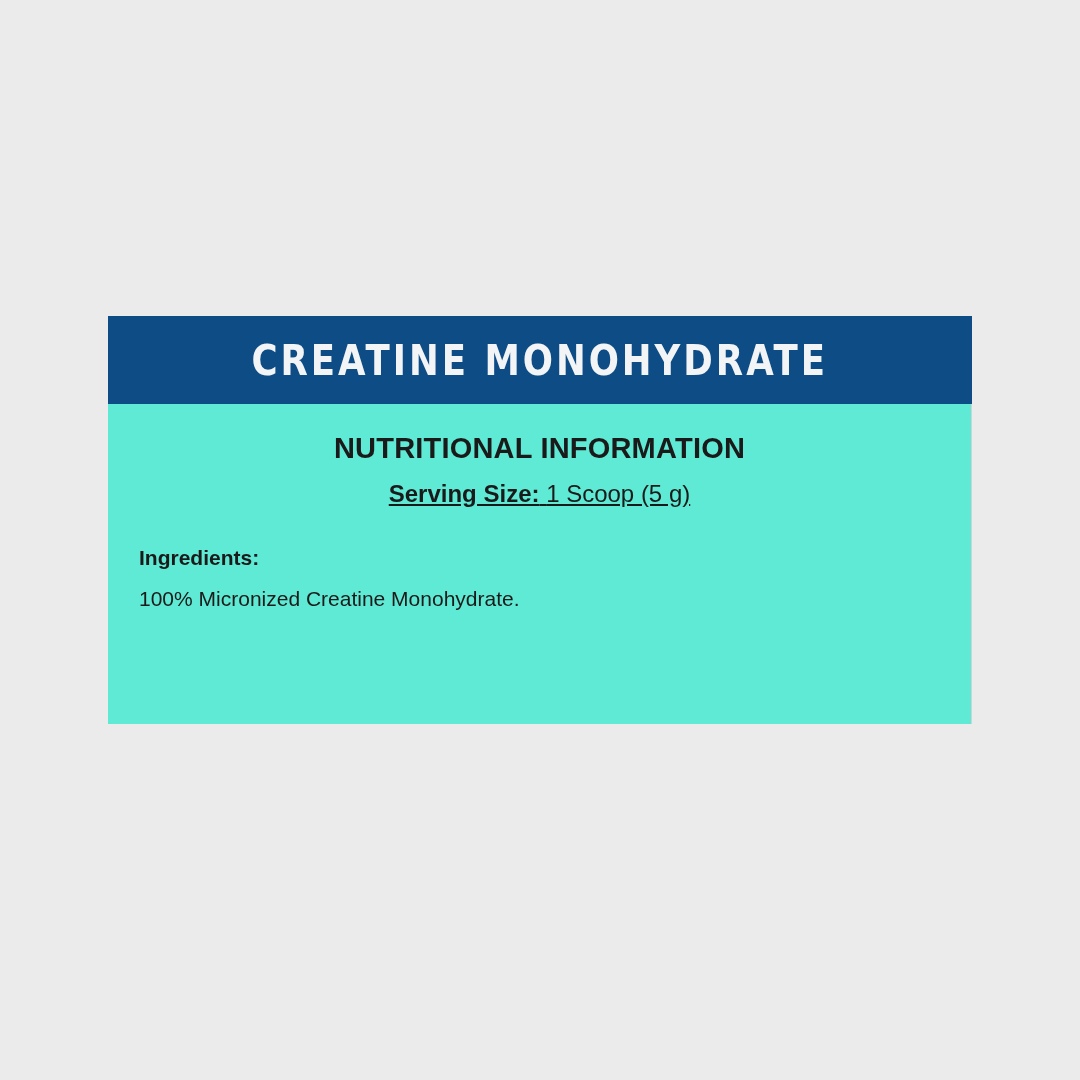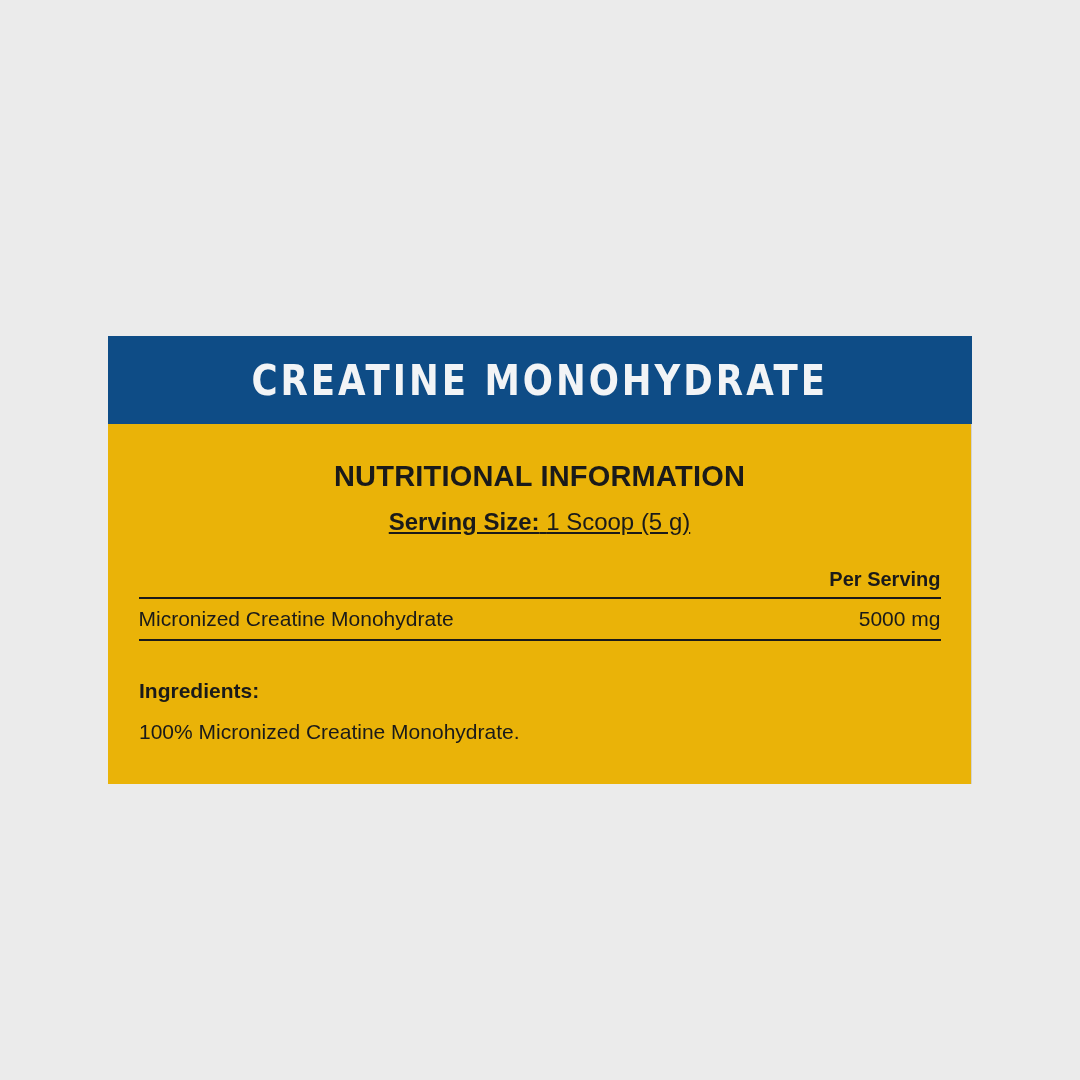--- a/index.html
+++ b/index.html
@@ -11,21 +11,21 @@
     height: 1080px;
     background: #ebebeb;
     font-family: "Liberation Sans", sans-serif;
     -webkit-font-smoothing: antialiased;
     overflow: hidden;
   }
 
   .panel {
     position: absolute;
     left: 108px;
-    top: 336px;
+    top: 316px;
     width: 864px;
   }
 
   .header-bar {
     background: #0e4c86;
     height: 88px;
     display: flex;
     align-items: center;
     justify-content: center;
   }
@@ -34,23 +34,23 @@
     font-family: "DejaVu Sans Condensed", "Liberation Sans Narrow", "Liberation Sans", sans-serif;
     font-weight: bold;
     font-size: 42px;
     letter-spacing: 3.2px;
     text-transform: uppercase;
     transform: scaleX(0.94);
     white-space: nowrap;
   }
 
   .body-area {
-    background: #eab308;
+    background: #5eead4;
     border-right: 1px solid #d2d2d2;
-    padding: 12px 30px 0 30px;
+    padding: 4px 30px 0 30px;
     box-sizing: border-box;
     min-height: 320px;
   }
 
   .section-title {
     text-align: center;
     font-size: 29px;
     font-weight: bold;
     color: #1a1a1a;
     padding-top: 24px;
@@ -119,34 +119,20 @@
 
   <div class="body-area">
 
     <div class="section-title">NUTRITIONAL INFORMATION</div>
 
     <div class="serving">
       <b>Serving Size:</b>
       <span>1 Scoop (5 g)</span>
     </div>
 
-    <table class="nutri-table">
-      <thead>
-        <tr>
-          <th class="blank"></th>
-          <th>Per Serving</th>
-        </tr>
-      </thead>
-      <tbody>
-        <tr>
-          <td>Micronized Creatine Monohydrate</td>
-          <td class="amount">5000 mg</td>
-        </tr>
-      </tbody>
-    </table>
 
     <div class="ingredients">
       <div class="ingredients-label">Ingredients:</div>
       <div class="ingredients-text">100% Micronized Creatine Monohydrate.</div>
     </div>
 
     <div class="spacer-bottom"></div>
   </div>
 </div>
 

